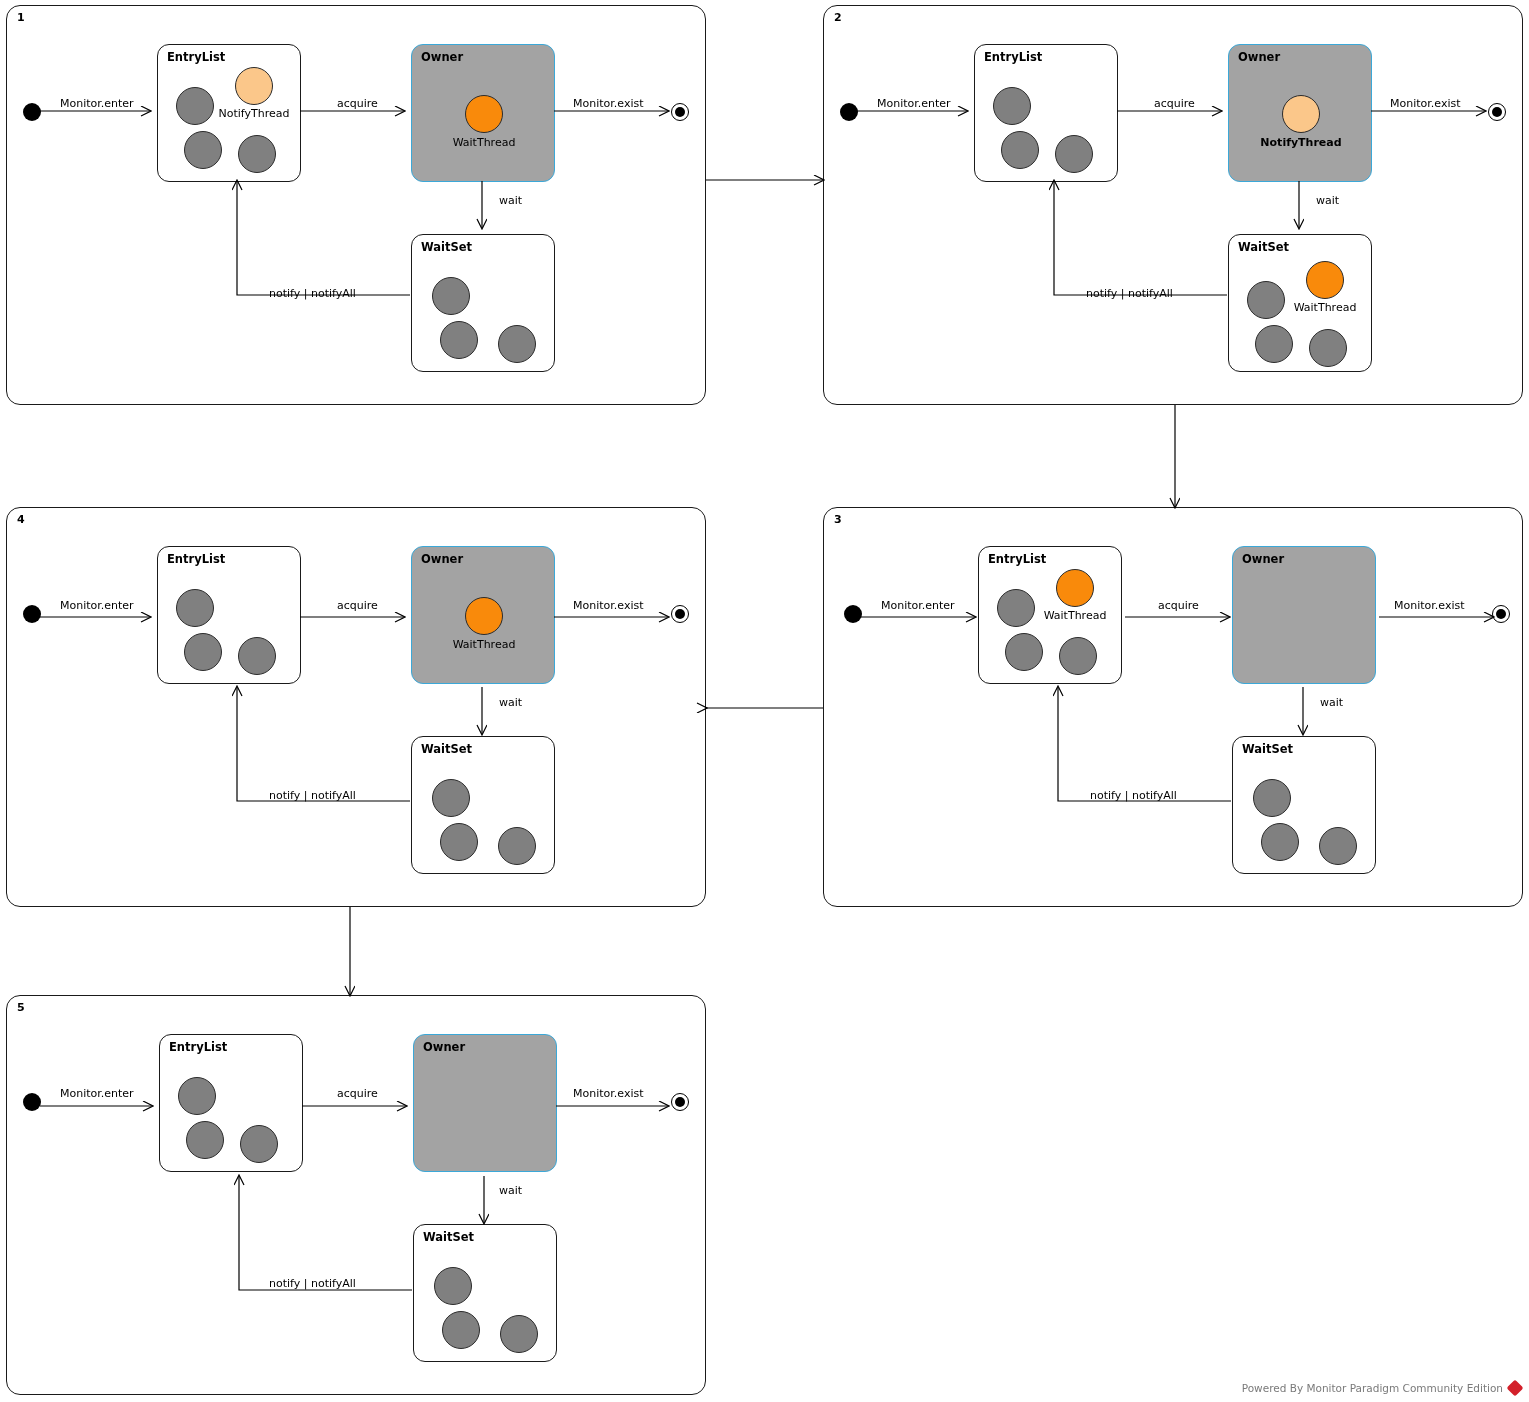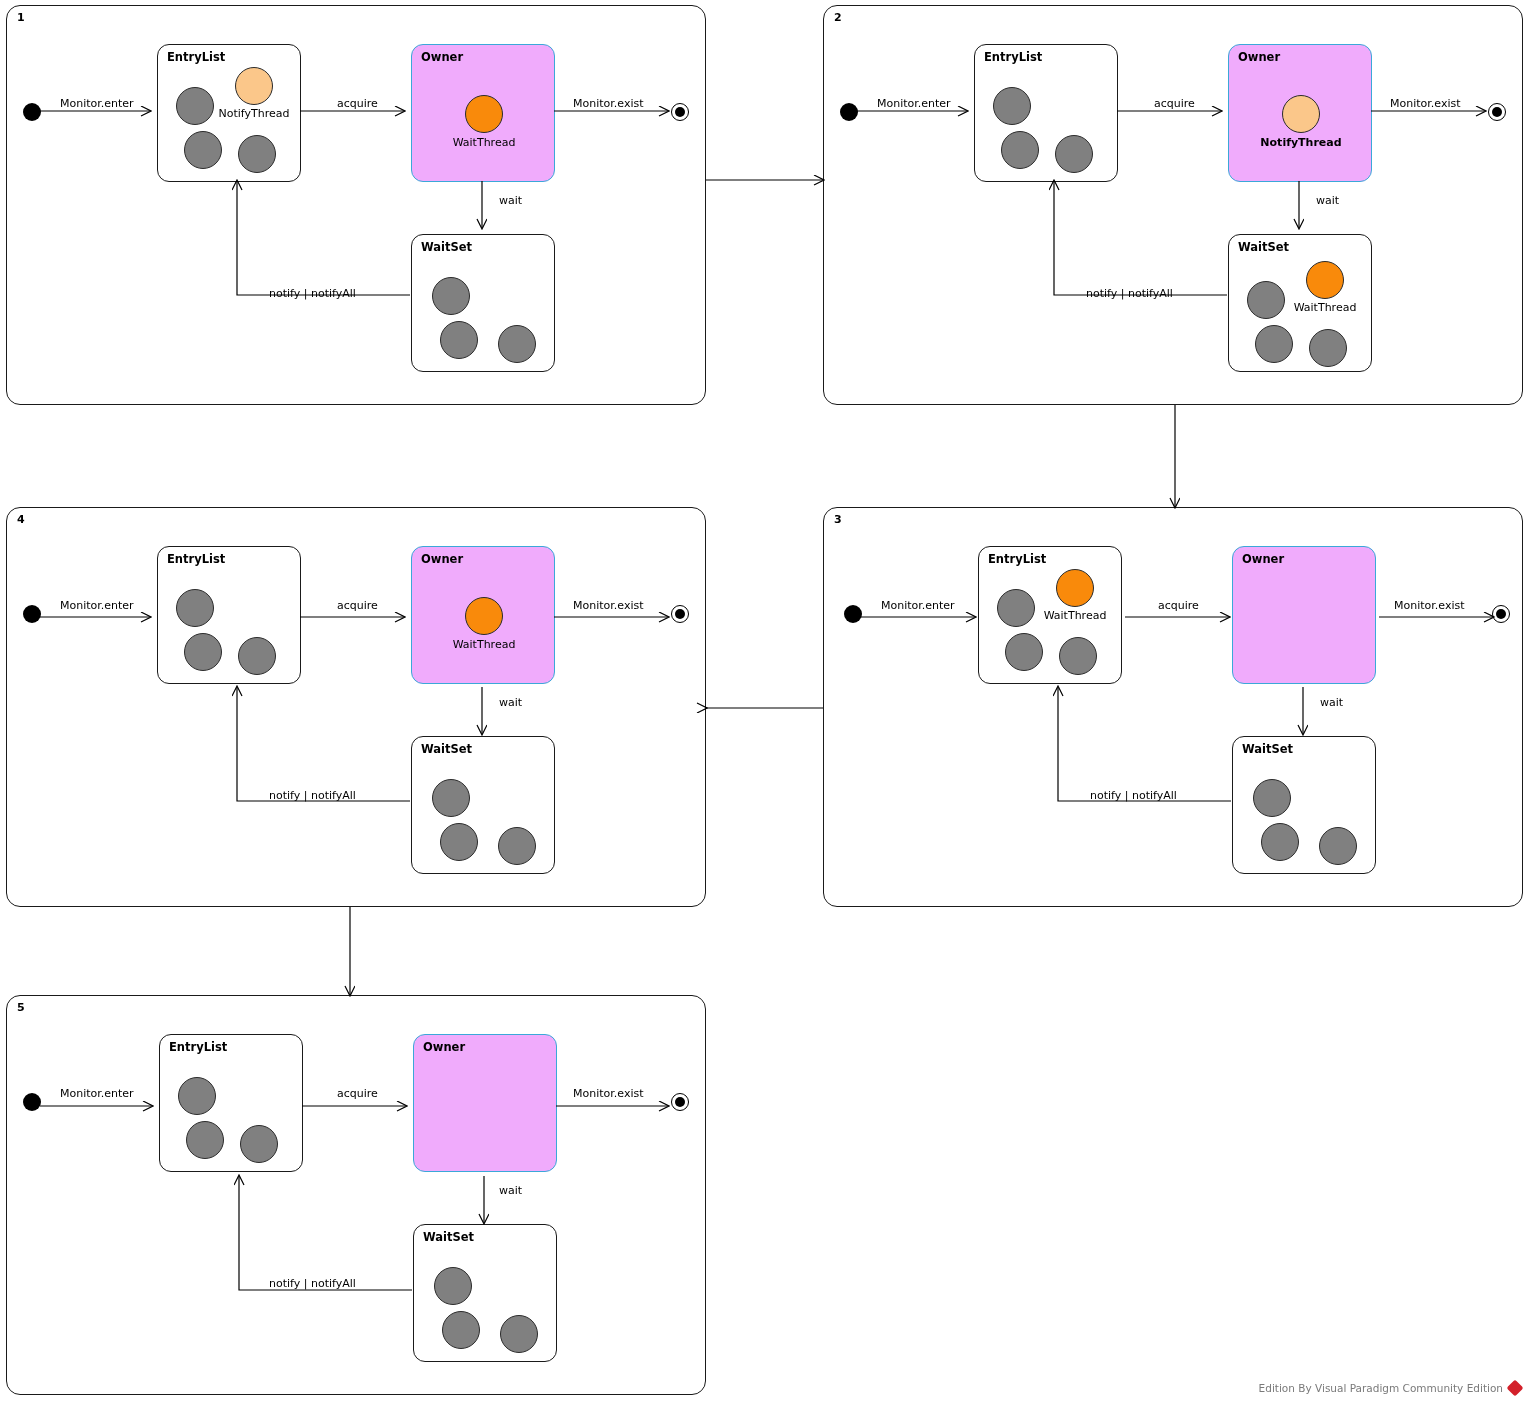--- a/index.html
+++ b/index.html
@@ -42,21 +42,21 @@
 
   
   .sbox {
     position: absolute;
     box-sizing: border-box;
     border: 1.2px solid #1a1a1a;
     border-radius: 12px;
     background: #ffffff;
   }
   .sbox.owner {
-    background: #f0abfc;
+    background: #a3a3a3;
     border-color: #3ba8d8;
   }
   .sbox-title {
     position: absolute;
     left: 9px;
     top: 5px;
     font-size: 11.5px;
     font-weight: bold;
     color: #000000;
     white-space: nowrap;
@@ -378,17 +378,17 @@
     <line x1="484" y1="1176" x2="484" y2="1223" marker-end="url(#ah)"></line>
     <polyline points="412,1290 239,1290 239,1176" marker-end="url(#ah)"></polyline>
 
     <line x1="706" y1="180" x2="823" y2="180" marker-end="url(#ah)"></line>
     <line x1="1175" y1="405" x2="1175" y2="507" marker-end="url(#ah)"></line>
     <line x1="823" y1="708" x2="706" y2="708" marker-end="url(#ahL)"></line>
     <line x1="350" y1="907" x2="350" y2="995" marker-end="url(#ah)"></line>
   </svg>
 
   <div class="watermark">
-    <span>Edition By Visual Paradigm Community Edition</span>
+    <span>Powered By Monitor Paradigm Community Edition</span>
     <span class="vp-diamond"></span>
   </div>
 
 </div>
 
 </body></html>

